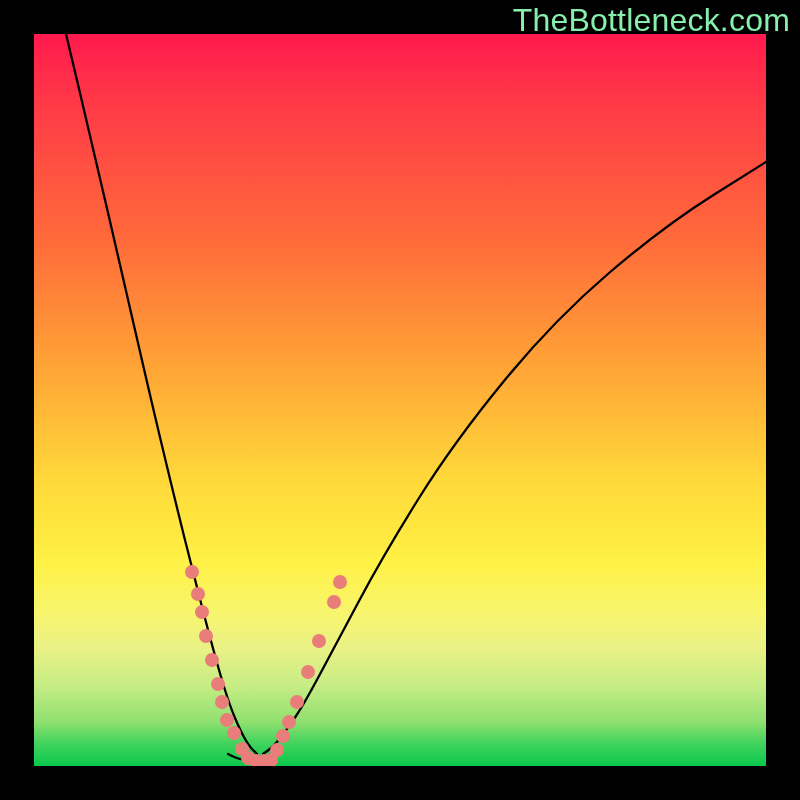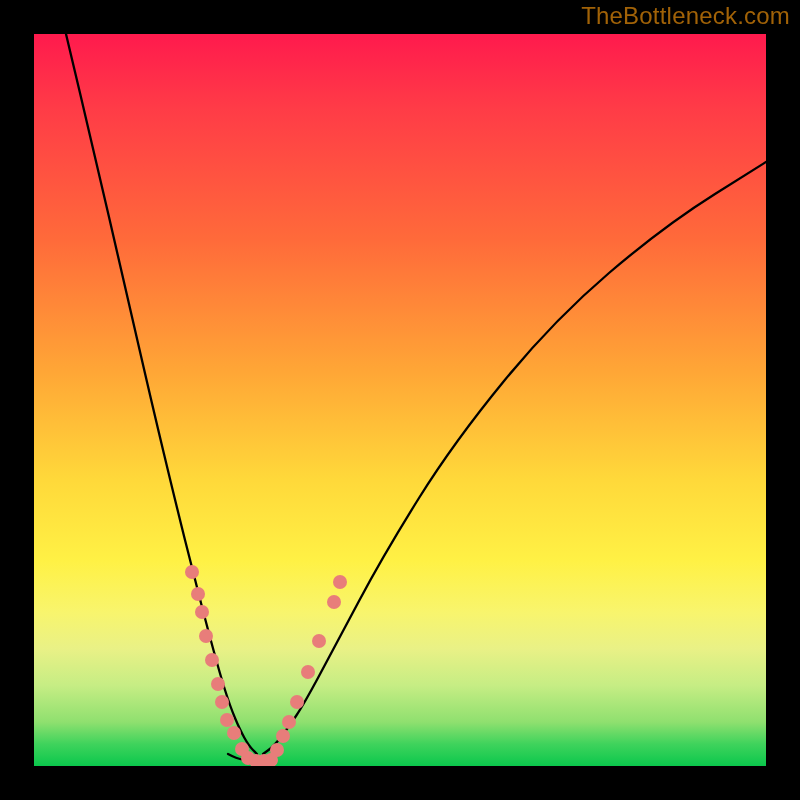--- a/index.html
+++ b/index.html
@@ -45,22 +45,22 @@
       #c6ed84 89%,
       #8fe06f 94%,
       #3fd35c 97%,
       #0bc74c 100%
     );
   }
   .watermark {
     position: absolute;
     top: 2px;
     right: 10px;
-    color: #a16207;
-    font-size: 24px;
+    color: #86efac;
+    font-size: 32px;
     font-weight: 500;
     letter-spacing: 0.2px;
     white-space: nowrap;
   }
   svg.curve {
     position: absolute;
     left: 0;
     top: 0;
     width: 732px;
     height: 732px;

